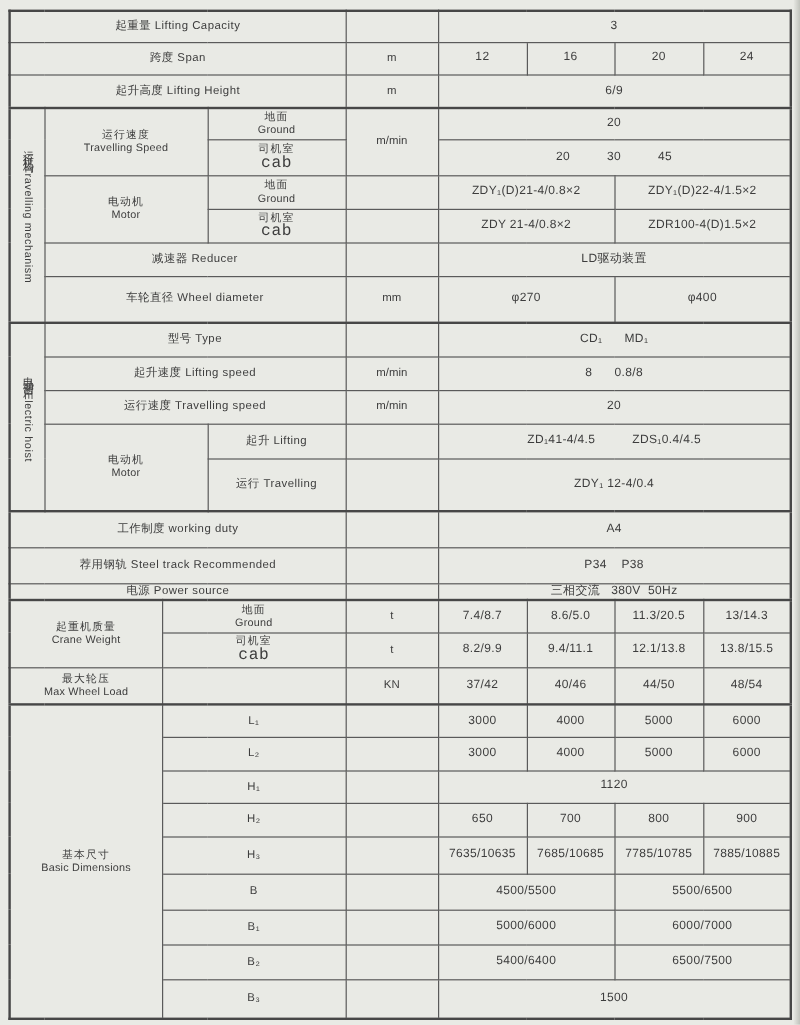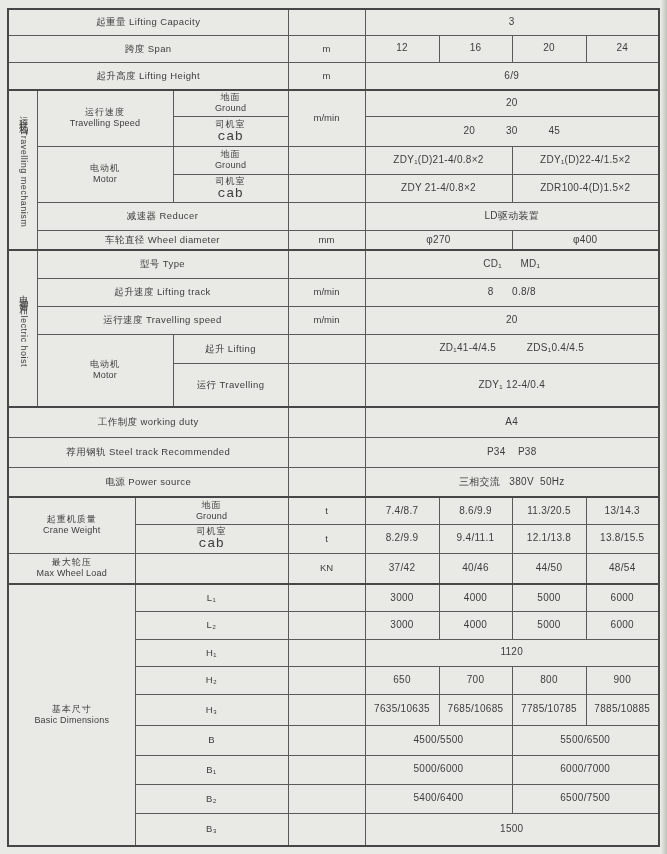--- a/index.html
+++ b/index.html
@@ -144,38 +144,38 @@
     <td colspan="2" class="val">ZDY 21-4/0.8×2</td>
     <td colspan="2" class="val">ZDR100-4(D)1.5×2</td>
   </tr>
 
   <tr style="height:28px">
     <td colspan="3" class="lbl">减速器  Reducer</td>
     <td class="unit"></td>
     <td colspan="4" class="val">LD驱动装置</td>
   </tr>
 
-  <tr class="sec" style="height:20px">
+  <tr class="sec" style="height:39px">
     <td colspan="3" class="lbl">车轮直径  Wheel diameter</td>
     <td class="unit">mm</td>
     <td colspan="2" class="val">φ270</td>
     <td colspan="2" class="val">φ400</td>
   </tr>
 
   <tr style="height:28px">
     <td class="vert" rowspan="5">
       <div class="vtxt"><span class="vzh">电动葫芦</span><span class="ven">Electric hoist</span></div>
     </td>
     <td colspan="3" class="lbl">型号  Type</td>
     <td class="unit"></td>
     <td colspan="4" class="val pre">CD₁      MD₁</td>
   </tr>
 
   <tr style="height:28px">
-    <td colspan="3" class="lbl">起升速度  Lifting track</td>
+    <td colspan="3" class="lbl">起升速度  Lifting speed</td>
     <td class="unit">m/min</td>
     <td colspan="4" class="val pre">8      0.8/8</td>
   </tr>
 
   <tr style="height:28px">
     <td colspan="3" class="lbl">运行速度  Travelling  speed</td>
     <td class="unit">m/min</td>
     <td colspan="4" class="val">20</td>
   </tr>
 
@@ -200,38 +200,38 @@
     <td class="unit"></td>
     <td colspan="4" class="val">A4</td>
   </tr>
 
   <tr style="height:30px">
     <td colspan="4" class="lbl">荐用钢轨  Steel track Recommended</td>
     <td class="unit"></td>
     <td colspan="4" class="val pre">P34    P38</td>
   </tr>
 
-  <tr class="sec" style="height:30px">
+  <tr class="sec" style="height:14px">
     <td colspan="4" class="lbl">电源  Power source</td>
     <td class="unit"></td>
     <td colspan="4" class="val pre">三相交流   380V  50Hz</td>
   </tr>
 
   <tr style="height:27px">
     <td colspan="2" rowspan="2" class="lbl2">
       <span class="zh">起重机质量</span>
           <span class="en">Crane Weight</span>
     </td>
     <td colspan="2" class="lbl2">
       <span class="zh">地面</span>
           <span class="en">Ground</span>
     </td>
     <td class="unit">t</td>
     <td class="val">7.4/8.7</td>
-    <td class="val">8.6/9.9</td>
+    <td class="val">8.6/5.0</td>
     <td class="val">11.3/20.5</td>
     <td class="val">13/14.3</td>
   </tr>
 
   <tr style="height:29px">
     <td colspan="2" class="lbl2">
       <span class="zh">司机室</span>
           <span class="en cab">cab</span>
     </td>
     <td class="unit">t</td>

